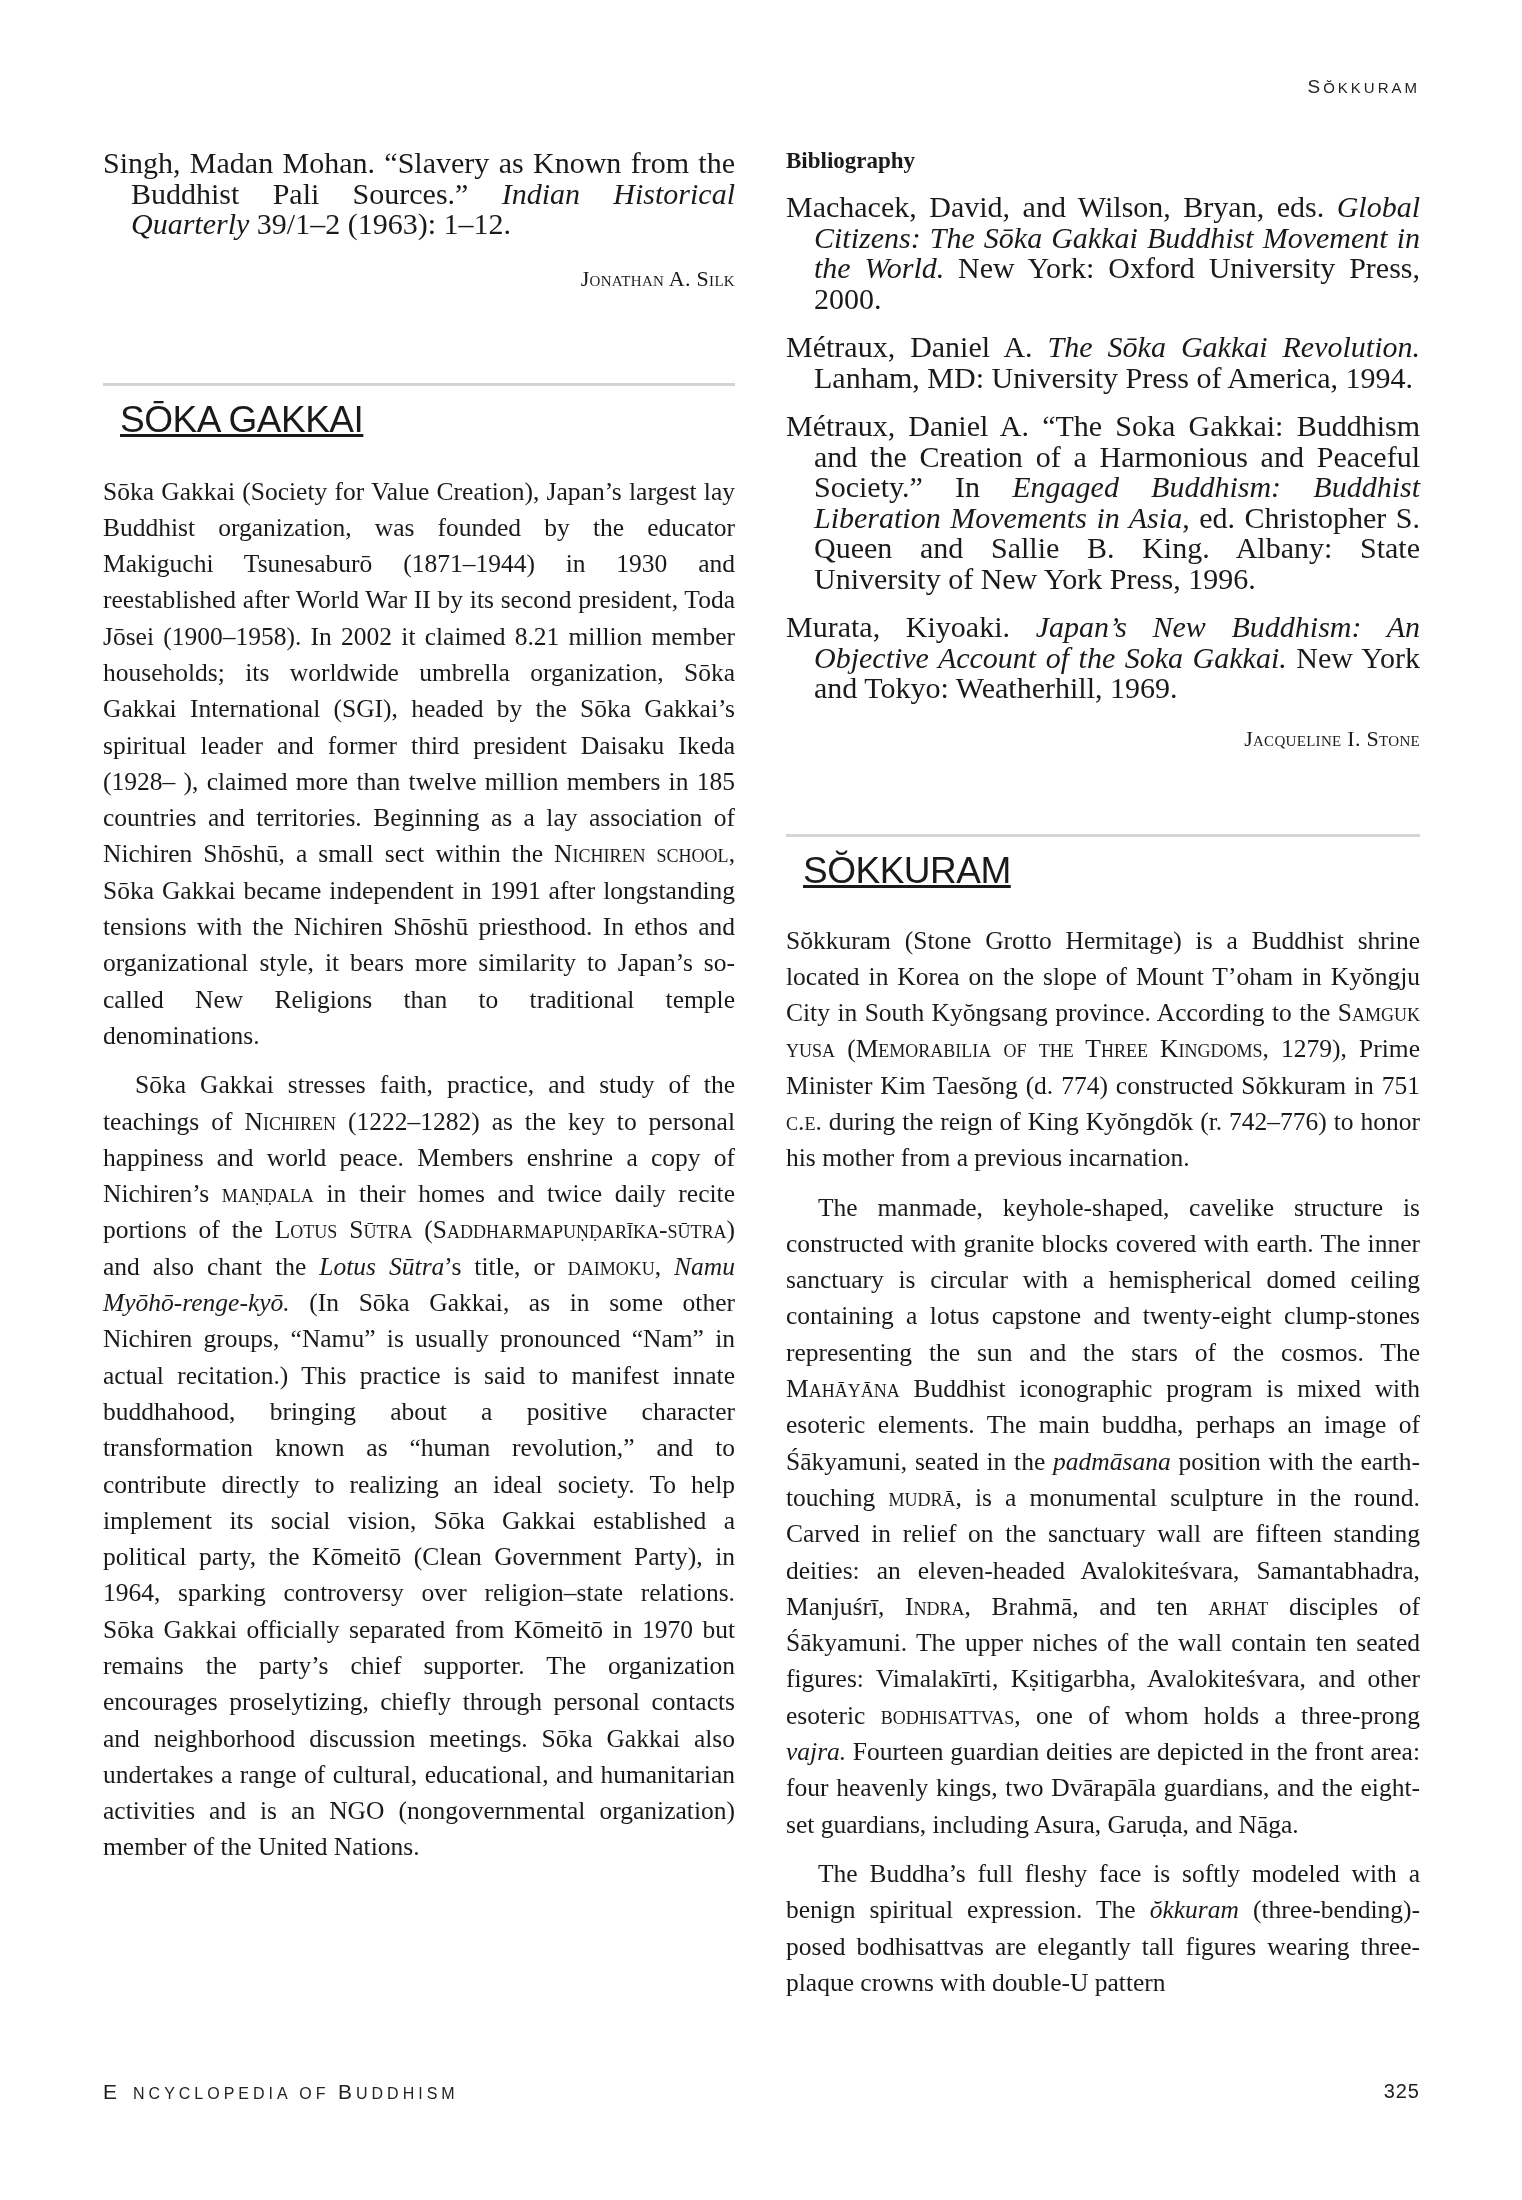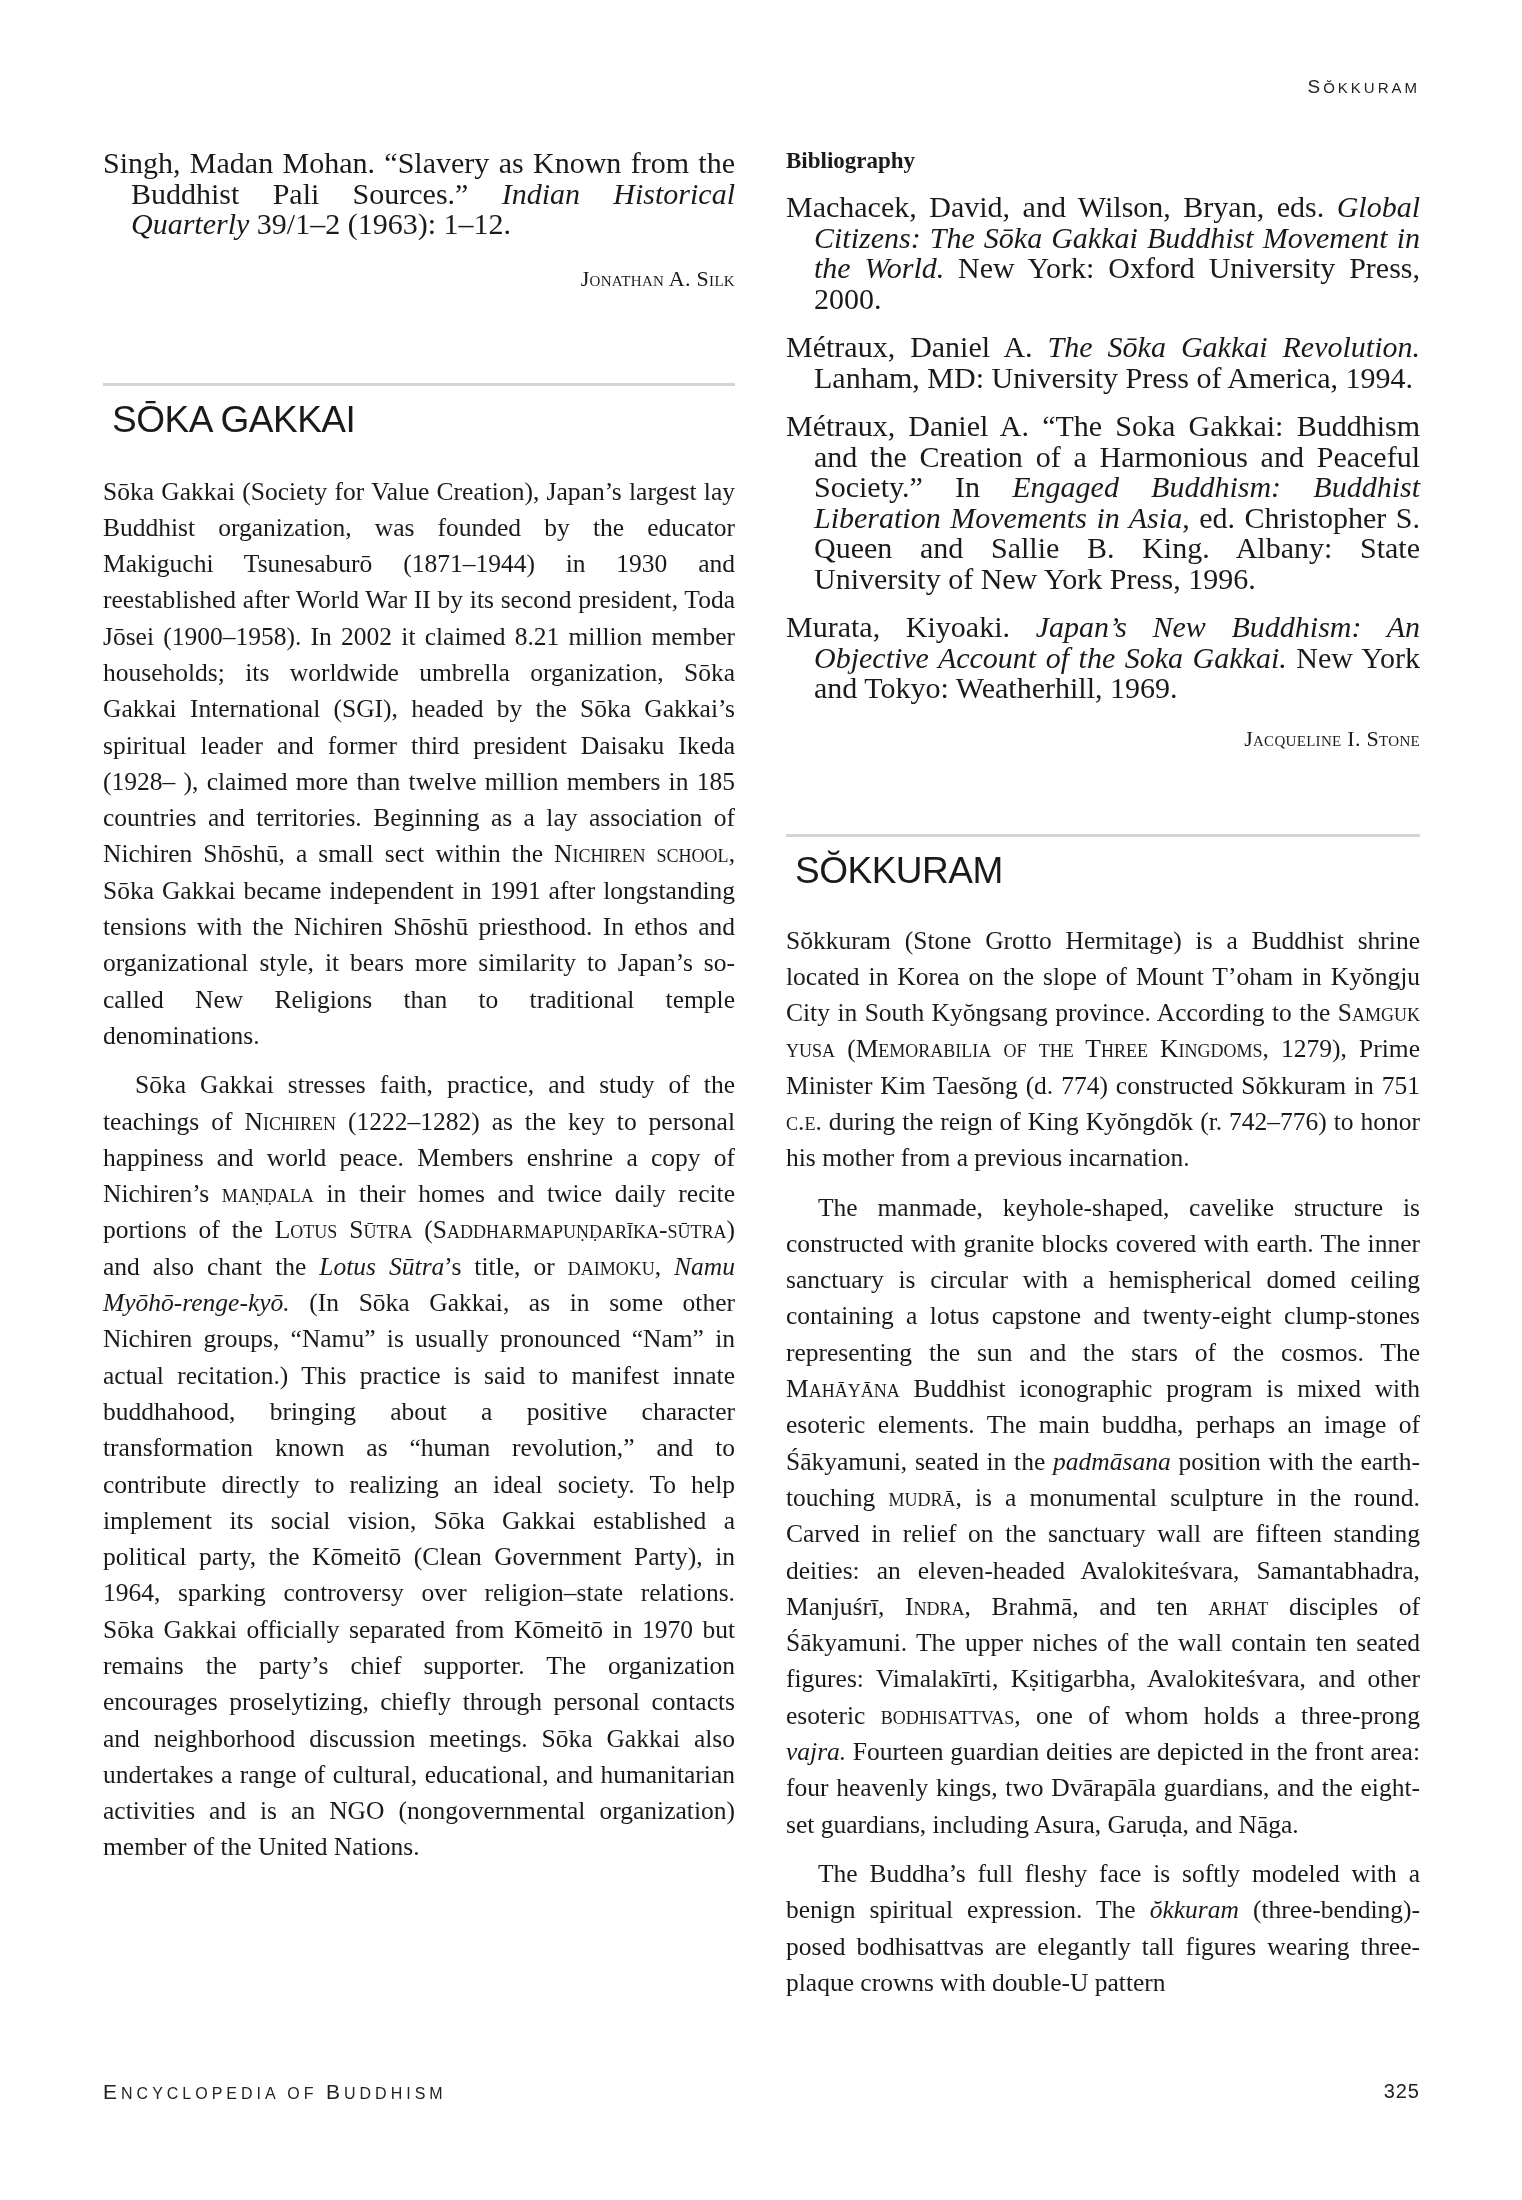--- a/index.html
+++ b/index.html
@@ -6,21 +6,21 @@
   body { width: 1522px; height: 2200px; position: relative; overflow: hidden; color: #1a1a1a; font-family: "Liberation Serif", "DejaVu Serif", serif; }
   .running-head { position: absolute; top: 76px; right: 102px; font-family: "Liberation Sans", sans-serif; font-size: 15px; letter-spacing: 3px; color: #222; }
   .running-head .cap { font-size: 19px; }
   .col { position: absolute; top: 148px; }
   .col-left { left: 103px; width: 632px; }
   .col-right { left: 786px; width: 634px; }
   .ref { font-size: 30px; line-height: 30.5px; padding-left: 28px; text-indent: -28px; text-align: justify; margin: 0 0 18px 0; }
   .ref i { font-style: italic; }
   .attrib { text-align: right; font-size: 22px; font-variant: small-caps; letter-spacing: 0.3px; margin: 0; }
   .rule { height: 3px; background: #d4d4d4; }
-  .entry-title { font-family: "Liberation Sans", "DejaVu Sans", sans-serif; font-weight: normal; font-size: 37px; letter-spacing: -0.5px; margin: 9px; line-height: 44px; }
+  .entry-title { font-family: "Liberation Sans", "DejaVu Sans", sans-serif; font-weight: normal; font-size: 37px; letter-spacing: -0.5px; margin: 17px; line-height: 44px; text-decoration: underline; }
   .body-p { font-size: 25.5px; line-height: 36.3px; text-align: justify; margin: 0; hyphens: auto; }
   .body-p + .body-p { text-indent: 32px; margin-top: 13px; }
   .sc { font-variant: small-caps; }
   .biblio-label { font-weight: bold; font-size: 23px; margin: 0 0 18px 0; }
   .footer { position: absolute; top: 2080px; left: 103px; width: 1317px; display: flex; justify-content: space-between; font-family: "Liberation Sans", sans-serif; color: #222; }
   .footer .title { font-size: 16px; letter-spacing: 4px; }
   .footer .title .cap { font-size: 21px; }
   .footer .pg { font-size: 20px; letter-spacing: 1px; }
 </style>
 </head>
@@ -54,15 +54,15 @@
   <h2 class="entry-title" style="margin-top:12px;margin-bottom:30px;">SŎKKURAM</h2>
 
   <p class="body-p"><span>Sŏkkuram (Stone Grotto Hermitage) is a Buddhist shrine located in Korea on the slope of Mount T’oham in Kyŏngju City in South Kyŏngsang province. According to the </span><span class="sc">Samguk yusa</span><span> (</span><span class="sc">Memorabilia of the Three Kingdoms</span><span>, 1279), Prime Minister Kim Taesŏng (d. 774) constructed Sŏkkuram in 751 </span><span class="sc">c.e.</span><span> during the reign of King Kyŏngdŏk (r. 742–776) to honor his mother from a previous incarnation.</span></p>
 
   <p class="body-p"><span>The manmade, keyhole-shaped, cavelike structure is constructed with granite blocks covered with earth. The inner sanctuary is circular with a hemispherical domed ceiling containing a lotus capstone and twenty-eight clump-stones representing the sun and the stars of the cosmos. The </span><span class="sc">Mahāyāna</span><span> Buddhist iconographic program is mixed with esoteric elements. The main buddha, perhaps an image of Śākyamuni, seated in the </span><i>padmāsana</i><span> position with the earth-touching </span><span class="sc">mudrā</span><span>, is a monumental sculpture in the round. Carved in relief on the sanctuary wall are fifteen standing deities: an eleven-headed Avalokiteśvara, Samantabhadra, Manjuśrī, </span><span class="sc">Indra</span><span>, Brahmā, and ten </span><span class="sc">arhat</span><span> disciples of Śākyamuni. The upper niches of the wall contain ten seated figures: Vimalakīrti, Kṣitigarbha, Avalokiteśvara, and other esoteric </span><span class="sc">bodhisattvas</span><span>, one of whom holds a three-prong </span><i>vajra.</i><span> Fourteen guardian deities are depicted in the front area: four heavenly kings, two Dvārapāla guardians, and the eight-set guardians, including Asura, Garuḍa, and Nāga.</span></p>
 
   <p class="body-p"><span>The Buddha’s full fleshy face is softly modeled with a benign spiritual expression. The </span><i>ŏkkuram</i><span> (three-bending)-posed bodhisattvas are elegantly tall figures wearing three-plaque crowns with double-U pattern</span></p>
 </div>
 
 <div class="footer">
-  <div class="title"><span class="cap">E</span><span style="text-transform:uppercase;">ncyclopedia</span> <span style="text-transform:uppercase;">of</span> <span class="cap">B</span><span style="text-transform:uppercase;">uddhism</span></div>
+  <div class="title"><span class="cap">E</span><span style="text-transform:uppercase;margin-left:12px;">ncyclopedia</span> <span style="text-transform:uppercase;">of</span> <span class="cap">B</span><span style="text-transform:uppercase;">uddhism</span></div>
   <div class="pg">325</div>
 </div>
 
 </body></html>

